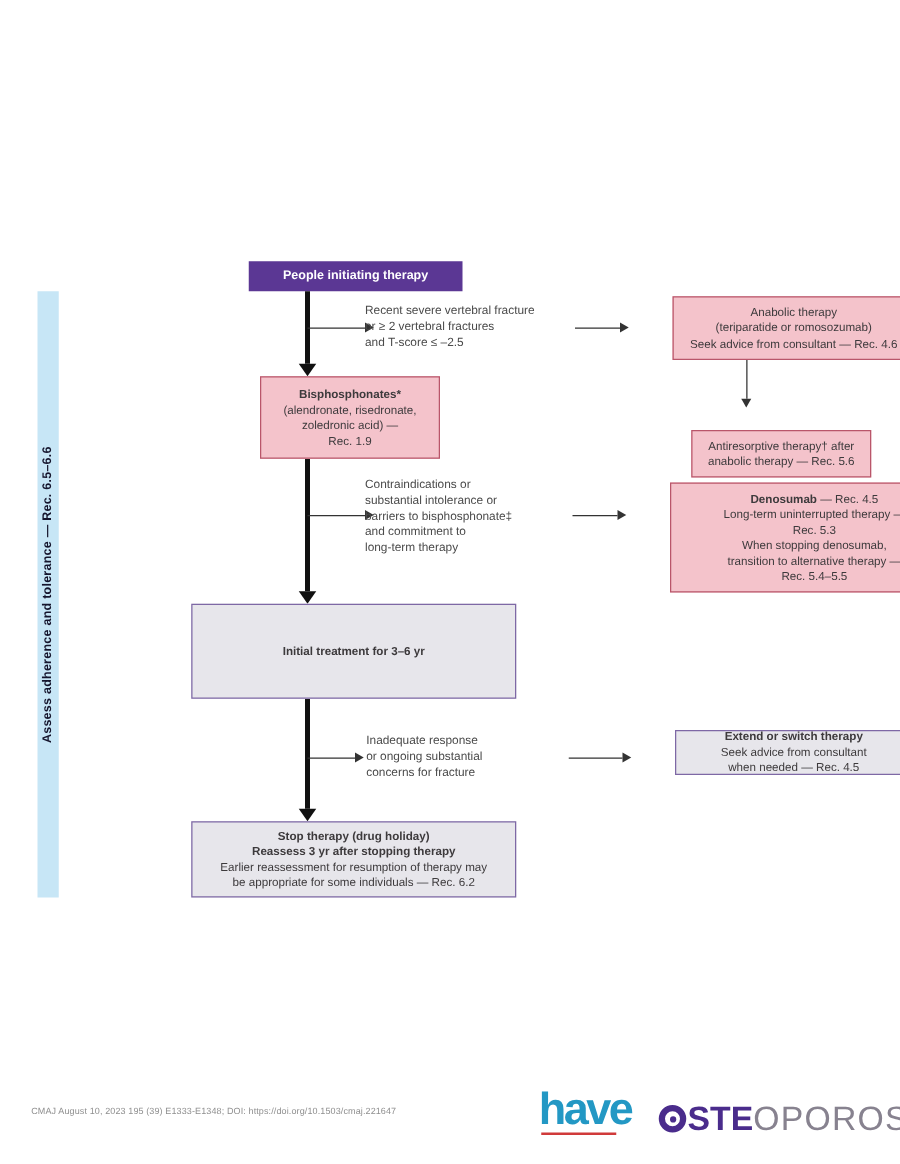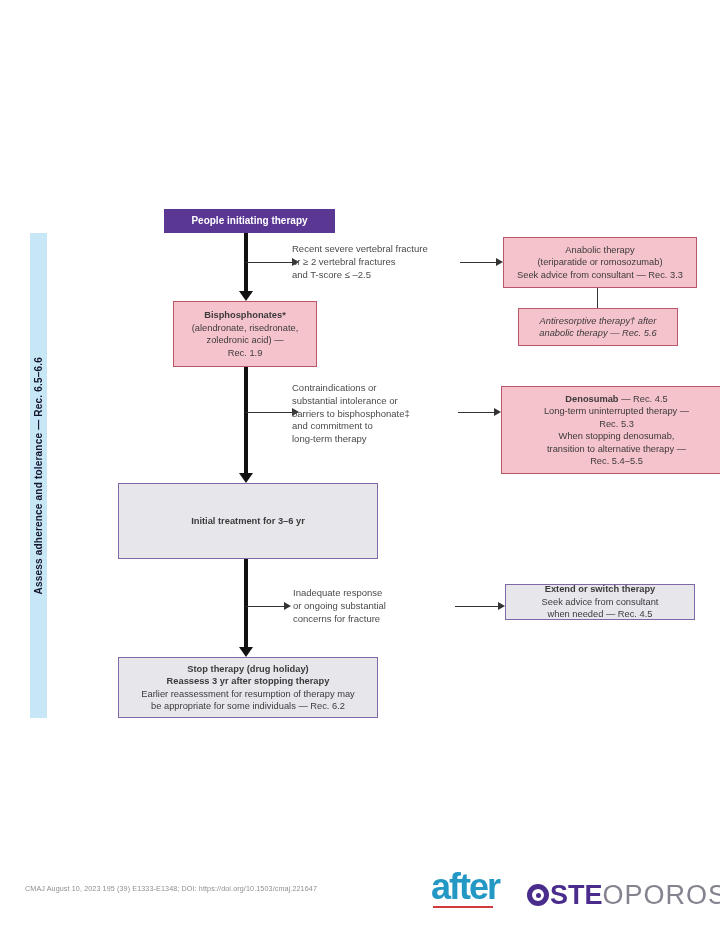--- a/index.html
+++ b/index.html
@@ -14,21 +14,21 @@
     display:flex;align-items:center;justify-content:center;
   }
   .sidebar-text{
     writing-mode:vertical-rl;transform:rotate(180deg);
     font-size:10px;font-weight:bold;color:#15152d;letter-spacing:.2px;white-space:nowrap;
   }
   
   .node{
     position:absolute;box-sizing:border-box;display:flex;flex-direction:column;
     align-items:center;justify-content:center;text-align:center;
-    font-size:9.3px;line-height:12.5px;padding:2px 4px;
+    font-size:9.3px;line-height:12.5px;padding:2px 4px;margin-left:35px;
   }
   .start{
     background:var(--header-purple,#5b3794);color:#ffffff;font-weight:bold;font-size:10px;
   }
   .pink{
     background:var(--box-pink-fill,#f4c3cb);
     border:1.5px solid var(--box-pink-border,#b9566a);
   }
   .lav{
     background:var(--box-lavender-fill,#e7e6eb);
@@ -96,27 +96,27 @@
   <div class="ah-right-sm" style="left:292px;top:258px;"></div>
   <div class="cond" style="left:292px;top:243px;width:170px;">Recent severe vertebral fracture
 or ≥ 2 vertebral fractures
 and T-score ≤ –2.5</div>
   <div class="hthin" style="left:460px;top:262px;width:36px;"></div>
   <div class="ah-right-sm" style="left:496px;top:258px;"></div>
 
   <div class="node pink" style="left:503px;top:237px;width:194px;height:51px;">
     <span class="pre">Anabolic therapy
 (teriparatide or romosozumab)
-Seek advice from consultant — Rec. 3.3</span>
+Seek advice from consultant — Rec. 4.6</span>
   </div>
 
   <div class="vthin" style="left:597px;top:288px;height:31px;"></div>
   <div class="ah-down-sm" style="left:593px;top:319px;"></div>
 
-  <div class="node pink" style="left:518px;top:308px;width:160px;height:38px;font-style:italic;">
+  <div class="node pink" style="left:518px;top:344px;width:144px;height:38px;">
     <span class="pre">Antiresorptive therapy† after
 anabolic therapy — Rec. 5.6</span>
   </div>
 
   <div class="node pink" style="left:173px;top:301px;width:144px;height:66px;">
     <span class="bold">Bisphosphonates*</span>
     <span class="pre">(alendronate, risedronate,
 zoledronic acid) —
 Rec. 1.9</span>
   </div>
@@ -162,21 +162,21 @@
 
   <div class="node lav" style="left:118px;top:657px;width:260px;height:61px;">
     <span class="bold pre">Stop therapy (drug holiday)
 Reassess 3 yr after stopping therapy</span>
     <span class="pre">Earlier reassessment for resumption of therapy may
 be appropriate for some individuals — Rec. 6.2</span>
   </div>
 
   <div class="footer">CMAJ August 10, 2023 195 (39) E1333-E1348; DOI: https://doi.org/10.1503/cmaj.221647</div>
 
-  <div class="cmaj">after</div>
+  <div class="cmaj">have</div>
   <div class="cmaj-underline"></div>
 
   <div class="osteo">
     <span class="osteo-icon">
         <span class="osteo-dot"></span>
       </span>
     <span class="osteo-ste">STE</span>
     <span class="osteo-rest">OPOROSIS</span>
   </div>
 

